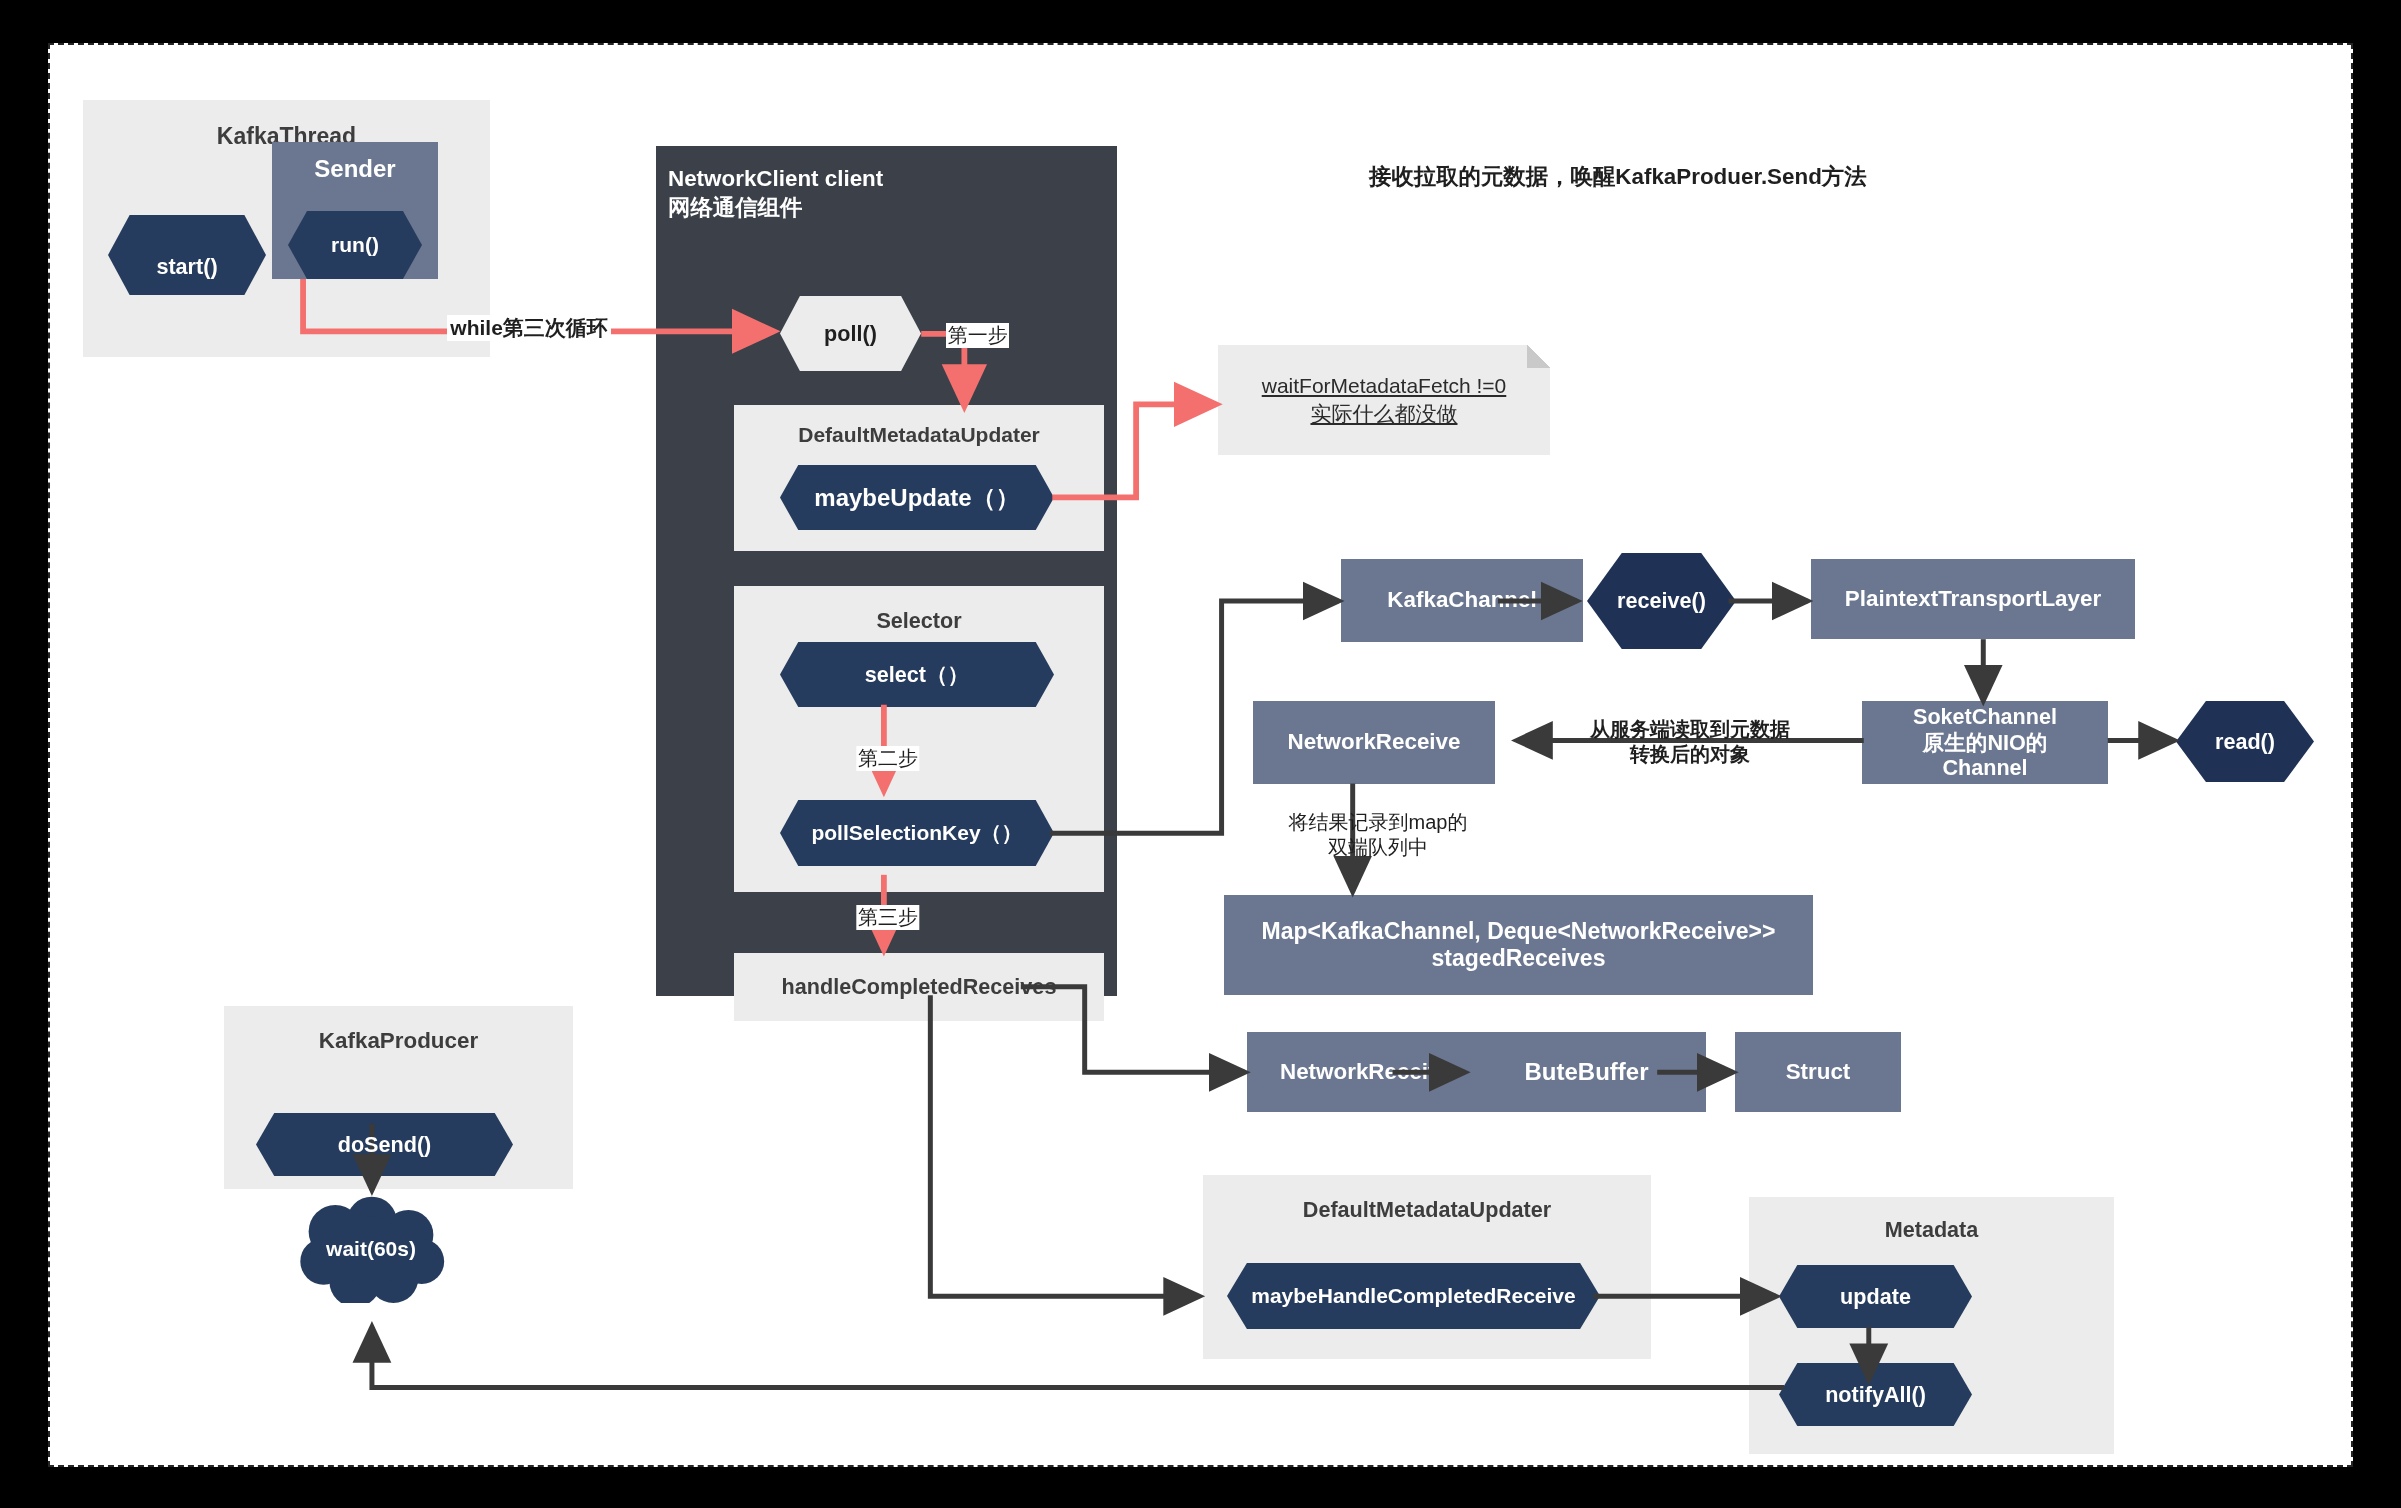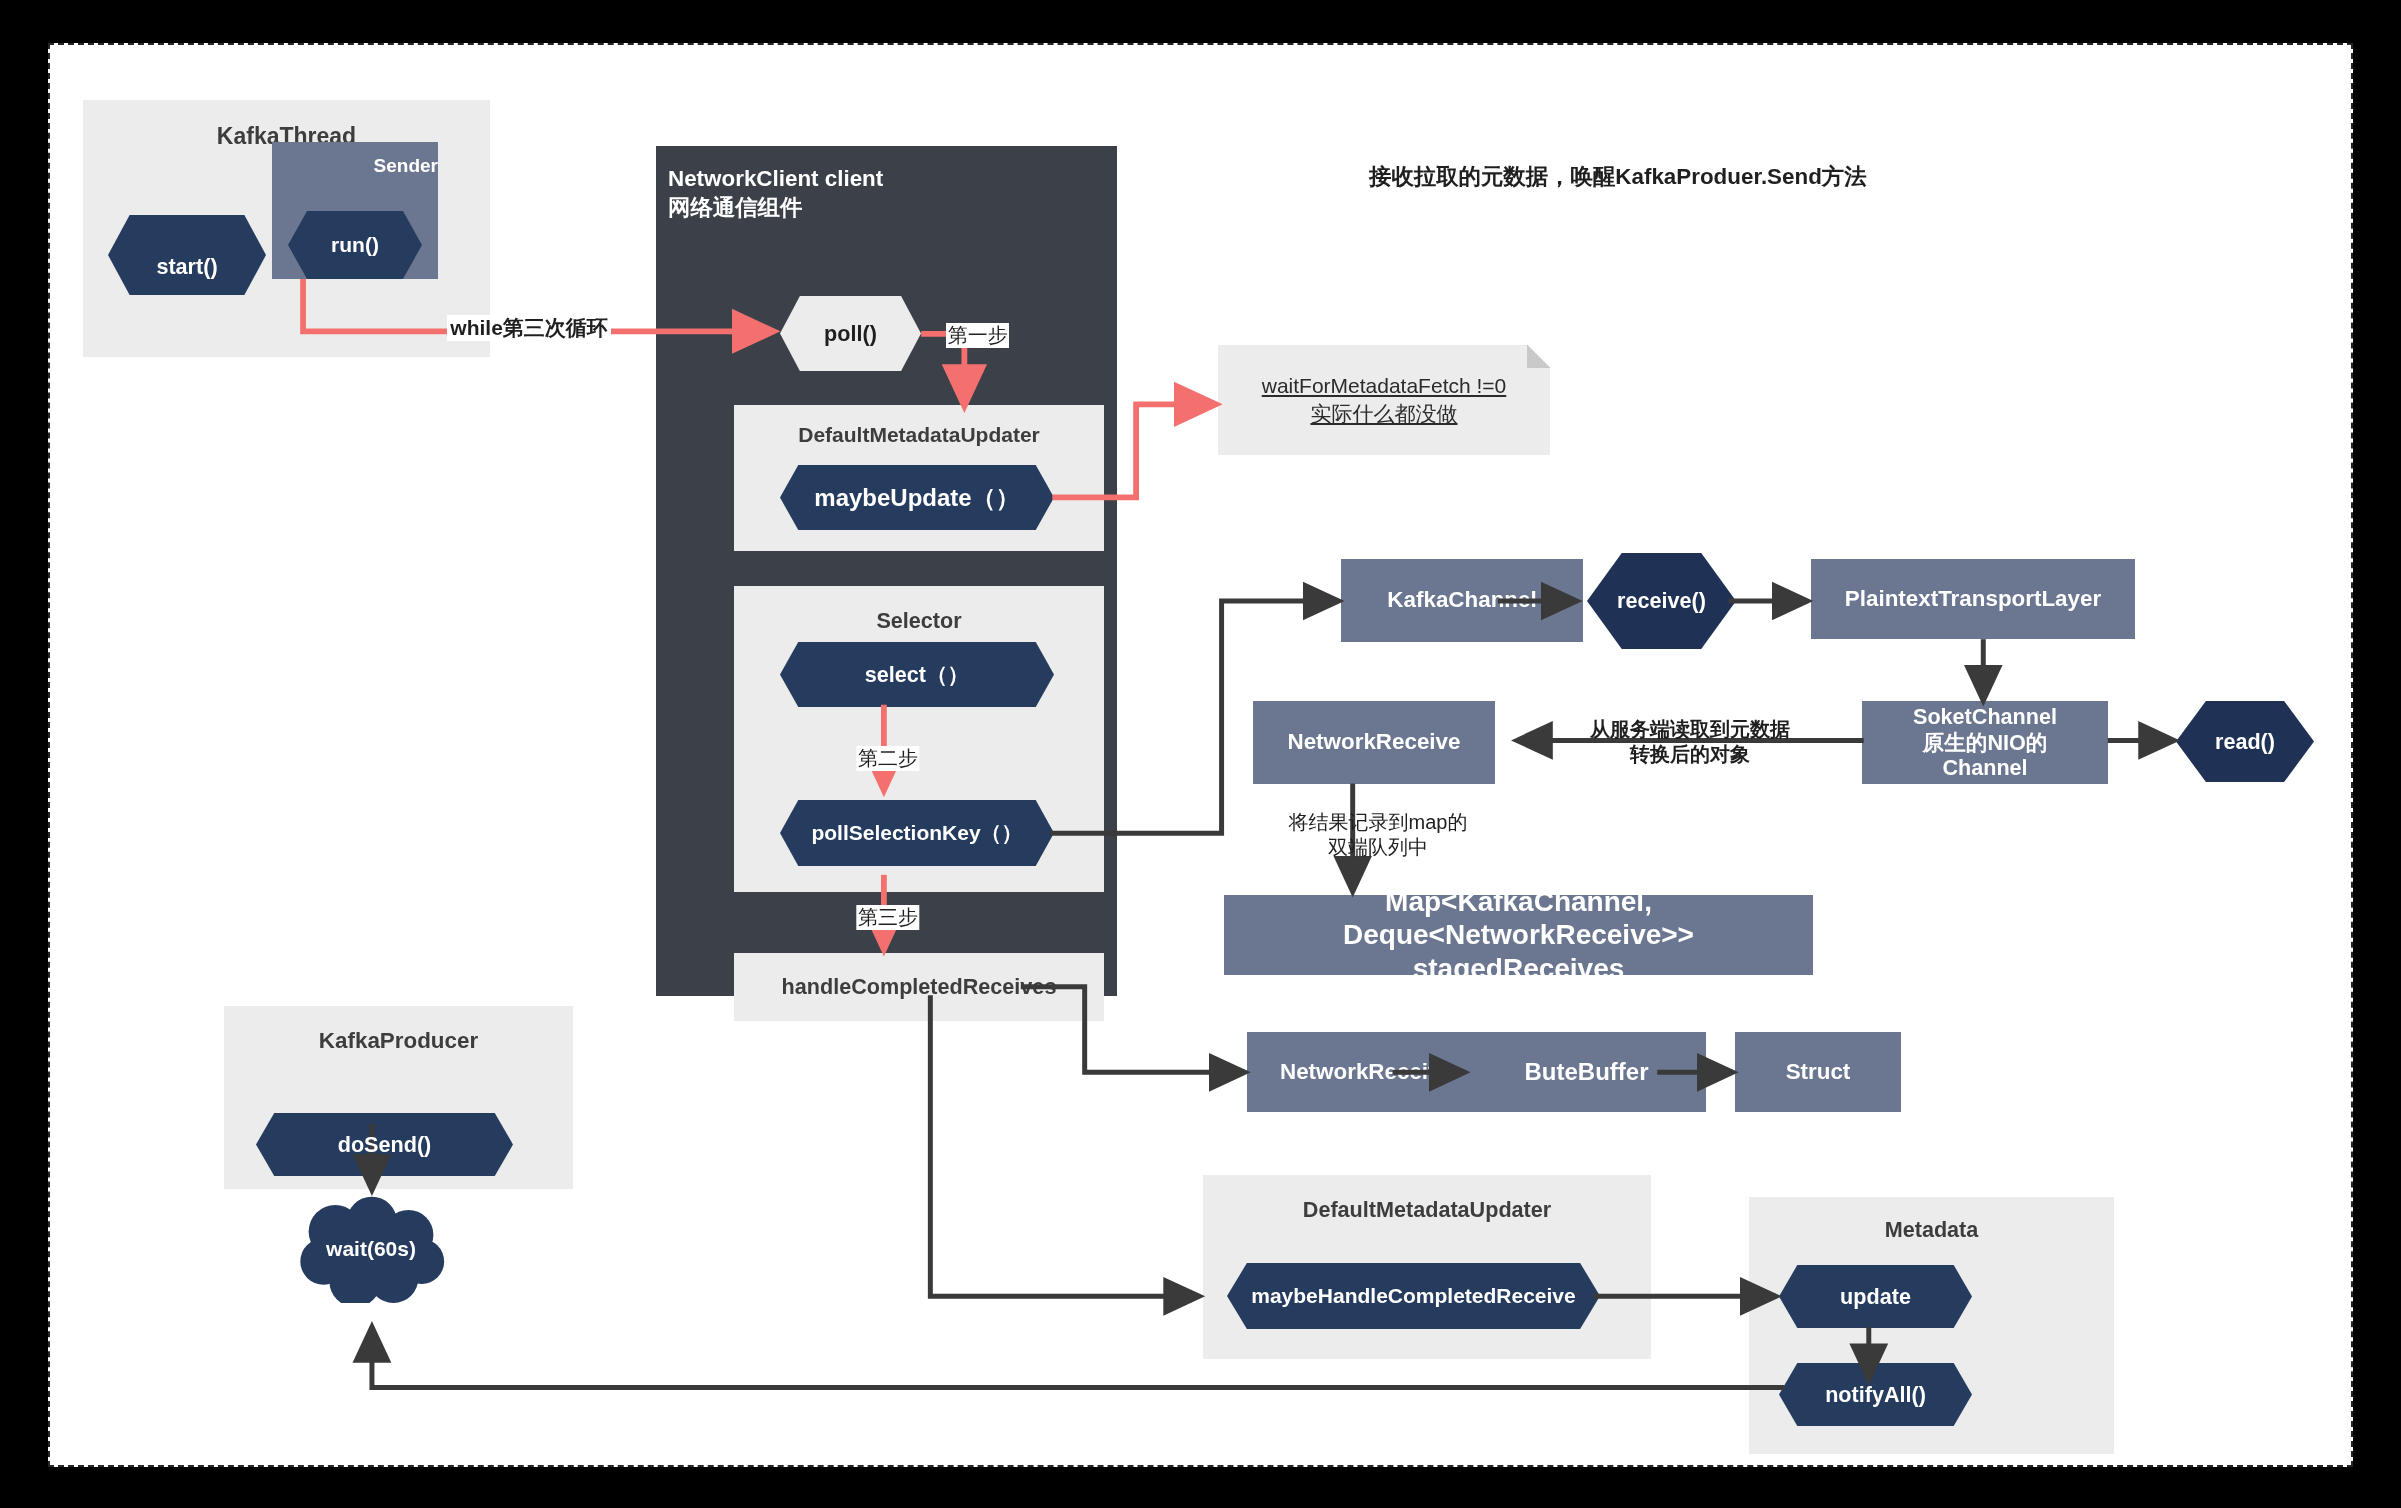--- a/index.html
+++ b/index.html
@@ -99,21 +99,21 @@
   </div>
 
   <div class="hexwrap" style="left:58px;top:170px;width:158px;height:80px;">
     <svg viewBox="0 0 190 96" preserveAspectRatio="none">
       <polygon points="0,48 26,0 164,0 190,48 164,96 26,96" fill="#263c5e"></polygon>
     </svg>
     <div class="hexlbl" style="font-size:21.6px;margin-top:12px;">start()</div>
   </div>
 
   <div class="abs" style="left:222px;top:97px;width:166px;height:137px;background:#6b7790;">
-    <div class="grp-title" style="top:13.3px;font-size:19px;color:#fff;text-align:right;">Sender</div>
+    <div class="grp-title" style="top:13.3px;font-size:24px;color:#fff;">Sender</div>
   </div>
   <div class="hexwrap" style="left:238px;top:166px;width:134px;height:68px;">
     <svg viewBox="0 0 162 82" preserveAspectRatio="none">
       <polygon points="0,41 23,0 139,0 162,41 139,82 23,82" fill="#263c5e"></polygon>
     </svg>
     <div class="hexlbl" style="font-size:21px;">run()</div>
   </div>
 
   <div class="edgelbl" style="left:397px;top:270px;font-size:21px;font-weight:bold;padding:0 3.3px;">while第三次循环</div>
 
@@ -206,21 +206,21 @@
     <div>从服务端读取到元数据</div>
     <div>转换后的对象</div>
   </div>
 
   <div class="edgelbl nobg" style="left:1328px;top:765px;font-size:20px;
               transform:translateX(-50%);">
     <div>将结果记录到map的</div>
     <div>双端队列中</div>
   </div>
 
-  <div class="abs slate" style="left:1174px;top:850px;width:589px;height:80px;font-size:28px;">
+  <div class="abs slate" style="left:1174px;top:850px;width:589px;height:100px;font-size:23px;">
     <div>
       <div>Map&lt;KafkaChannel, Deque&lt;NetworkReceive&gt;&gt;</div>
       <div>stagedReceives</div>
     </div>
   </div>
 
   <div class="abs slate" style="left:1197px;top:987px;width:239px;height:80px;font-size:22.4px;">NetworkReceive</div>
   <div class="abs slate" style="left:1417px;top:987px;width:239px;height:80px;font-size:24px;">ButeBuffer</div>
   <div class="abs slate" style="left:1685px;top:987px;width:166px;height:80px;font-size:22.4px;">Struct</div>
 

